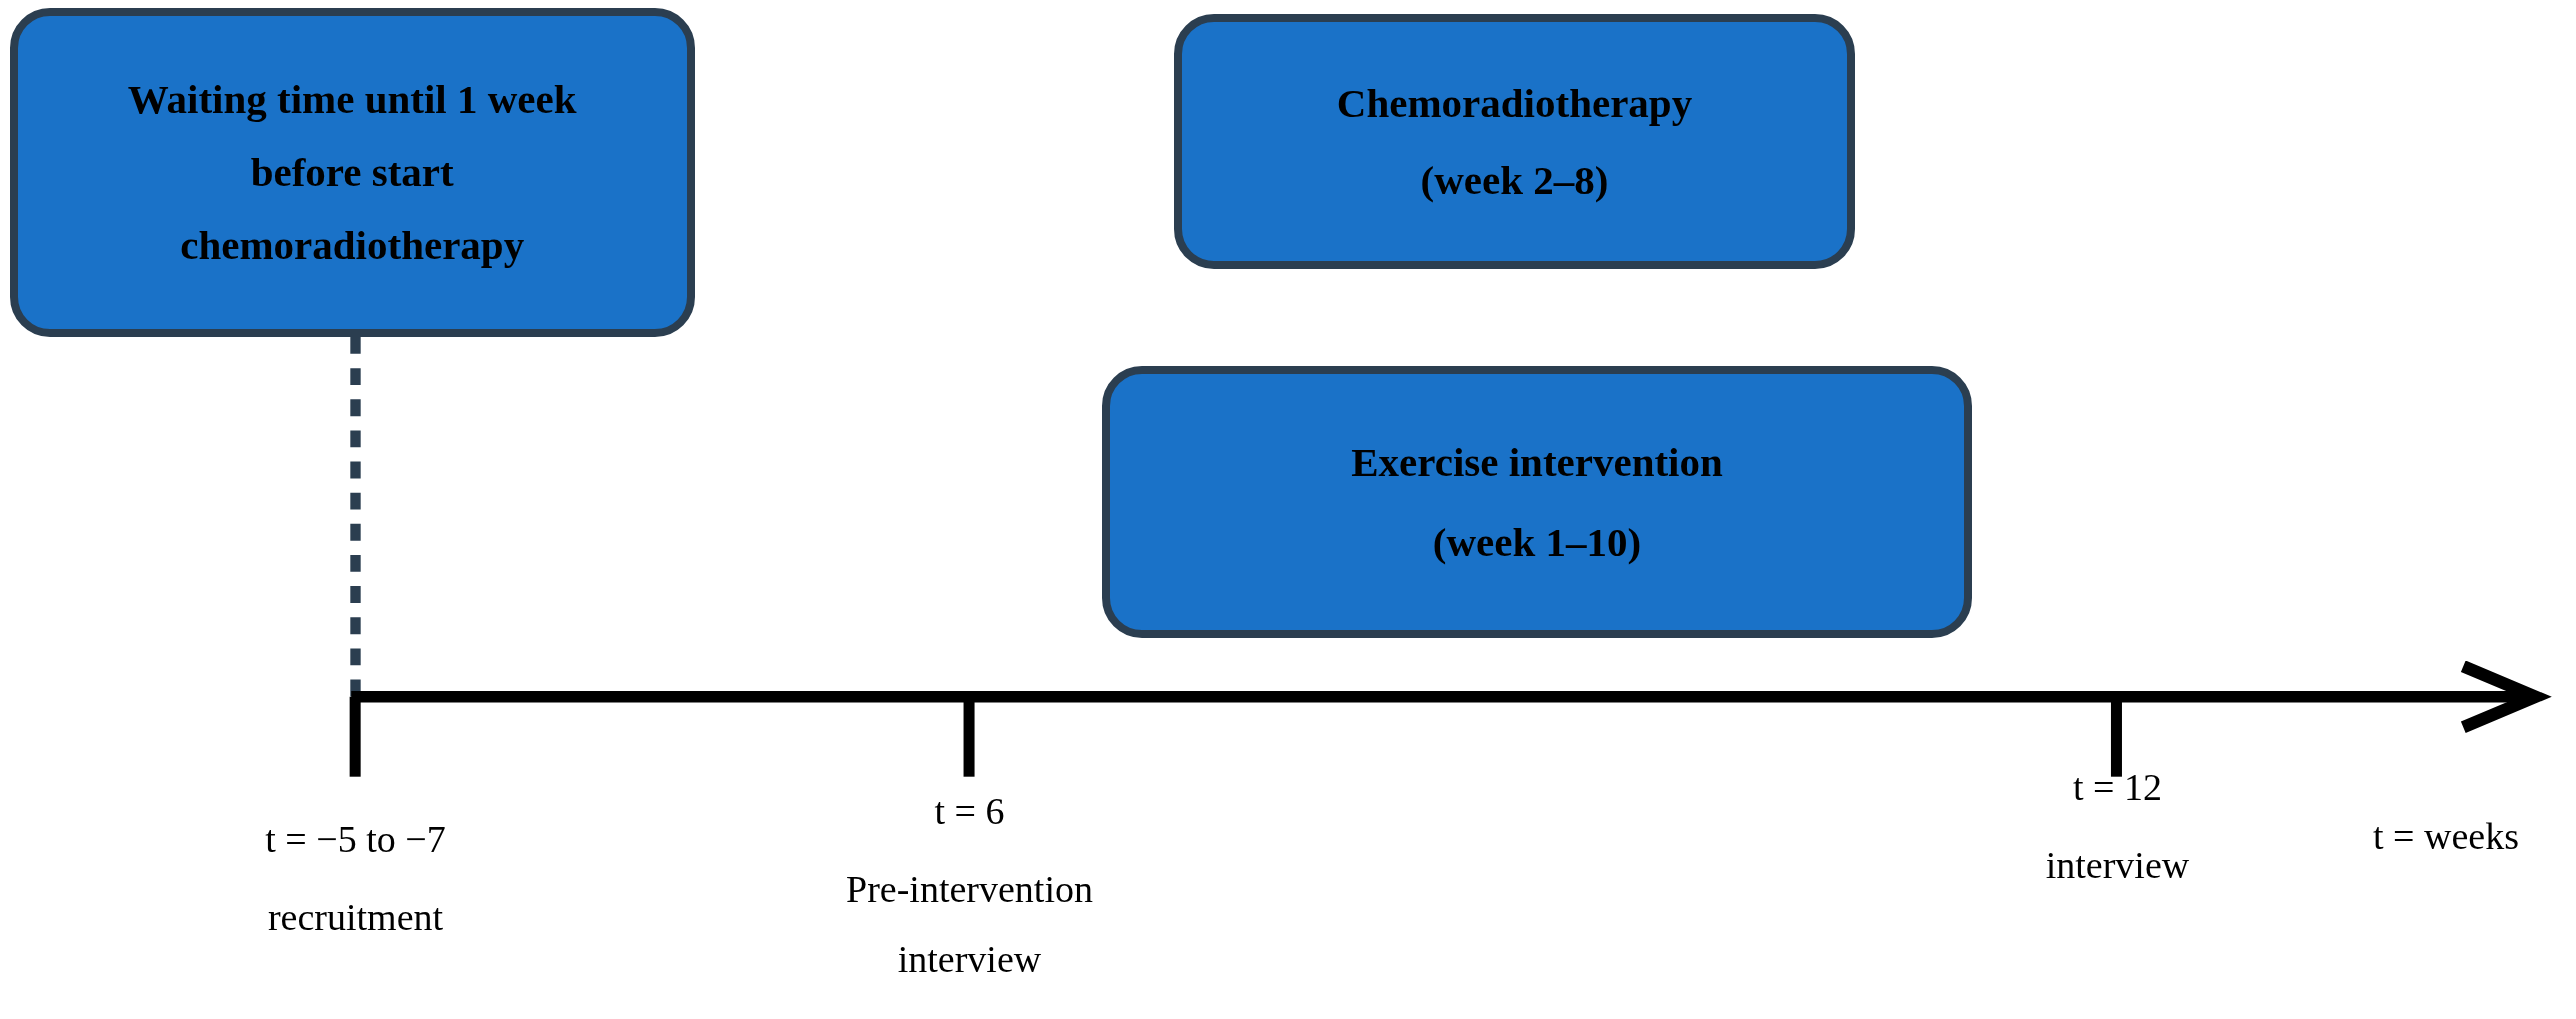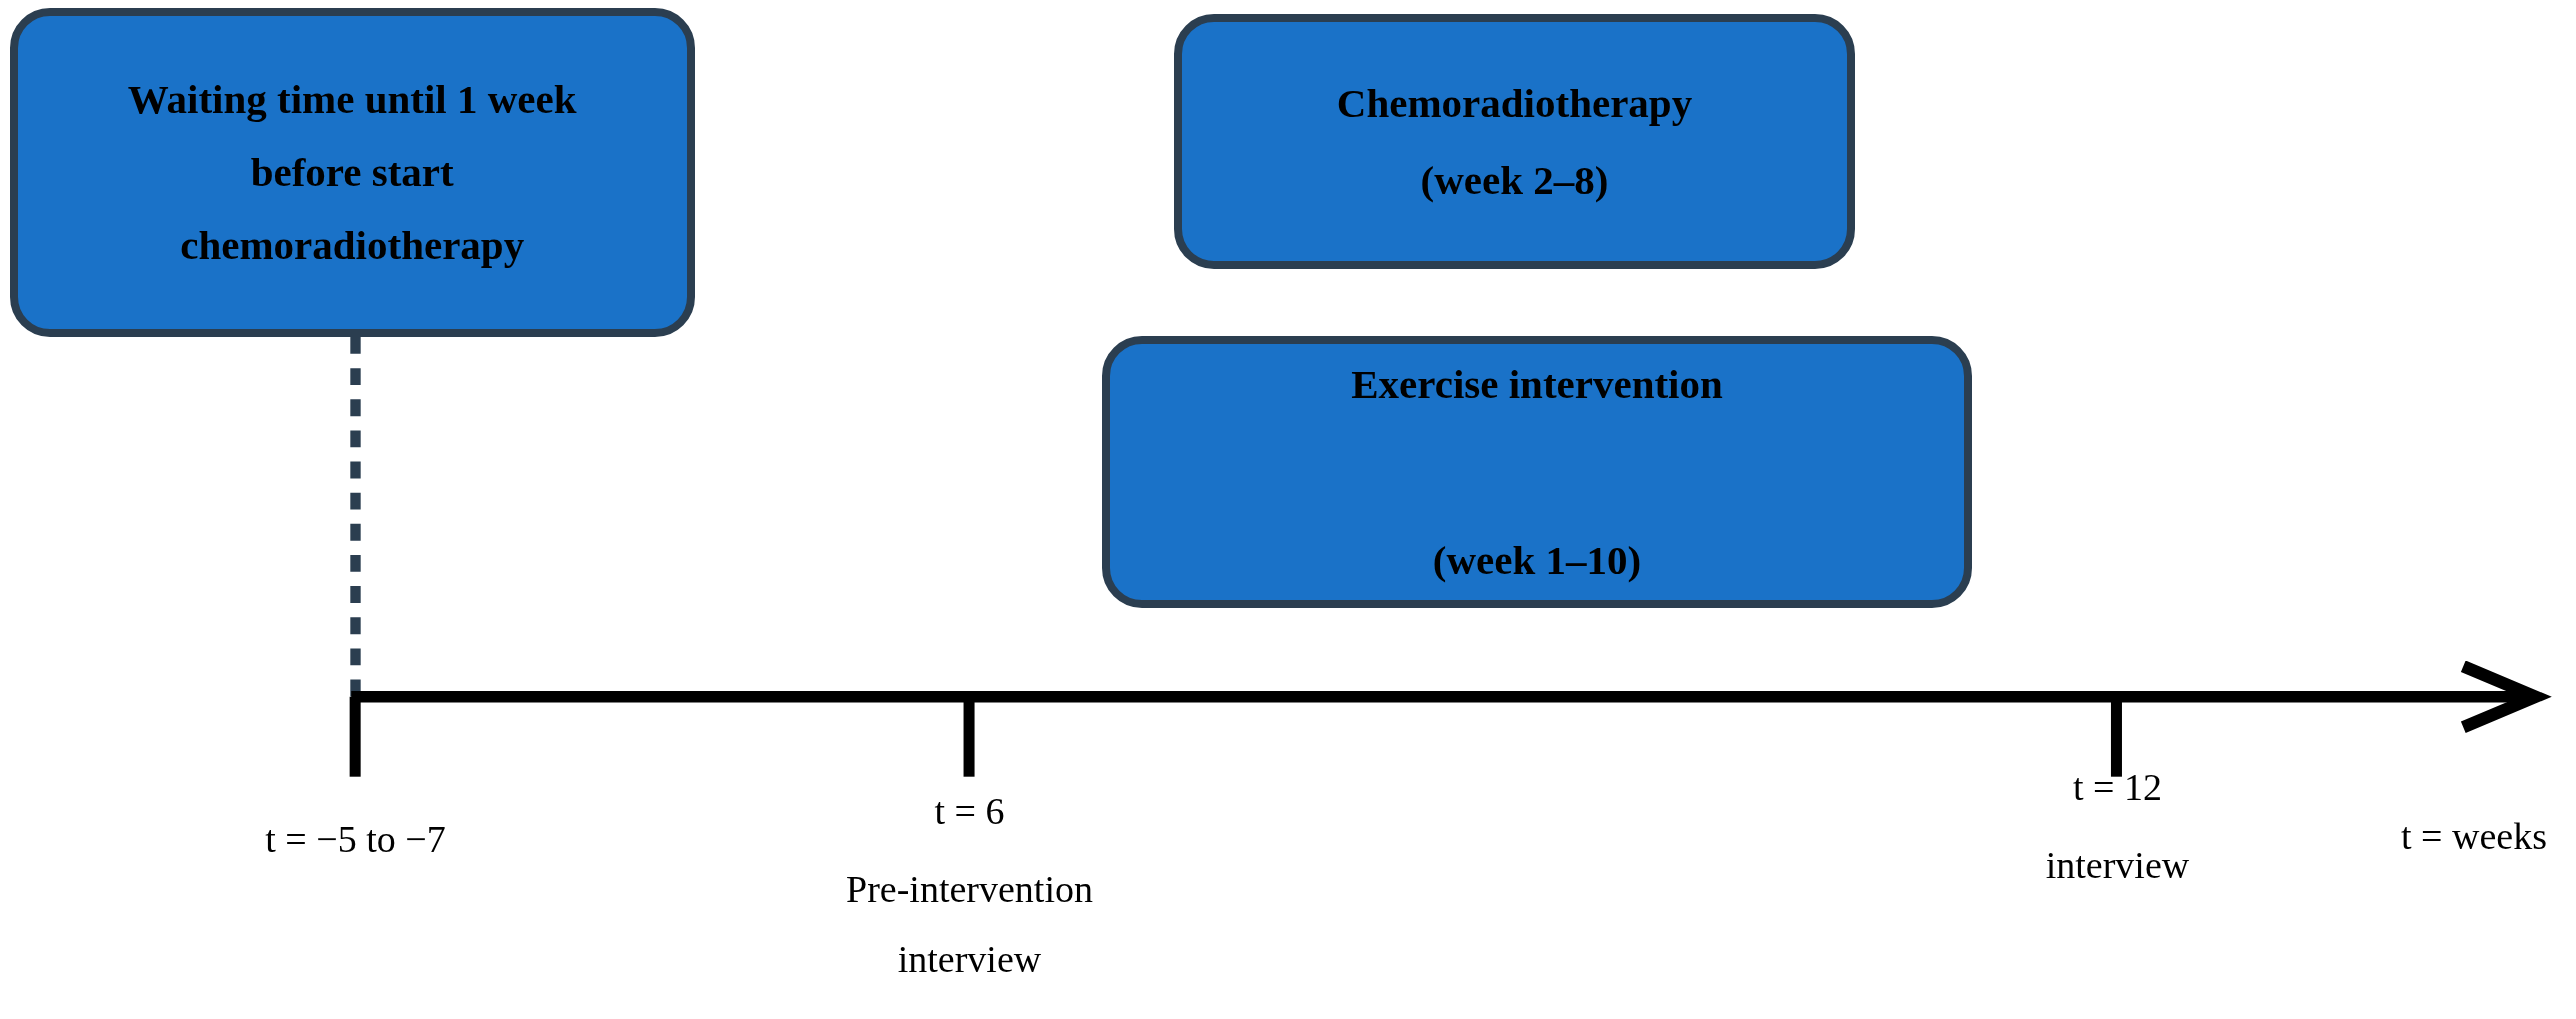--- a/index.html
+++ b/index.html
@@ -58,25 +58,24 @@
     left: 1174px;
     top: 14.3px;
     width: 681px;
     height: 255px;
     font-size: 41px;
   }
   #box-crt .line { margin: 18px 0; }
 
   #box-exercise {
     left: 1102px;
-    top: 336px;
+    top: 366px;
     width: 870px;
     height: 272px;
     font-size: 41px;
-    justify-content: space-between;
   }
   #box-exercise .line { margin: 19.5px 0; }
 
   
   #dashed-connector {
     position: absolute;
     left: 350px;
     top: 337px;
     width: 11px;
     height: 362px;
@@ -128,21 +127,20 @@
     width: 519px;
   }
 
   #axis-unit-label {
     position: absolute;
     left: 2373px;
     top: 814px;
     font-size: 38px;
     white-space: nowrap;
     color: #000000;
-    margin-left: 28px;
   }
 </style>
 </head>
 <body>
 
 <div id="stage">
 
   <div class="phase-box" id="box-waiting">
     <span class="line">Waiting time until 1 week</span>
     <span class="line">before start</span>
@@ -169,20 +167,21 @@
 
     <polyline points="3280,8 3392,55 3280,102" fill="none" stroke="#000000" stroke-width="19" stroke-linecap="butt" stroke-linejoin="miter"></polyline>
 
     <line x1="28" y1="55" x2="28" y2="178" stroke="#000000" stroke-width="17"></line>
     <line x1="975" y1="55" x2="975" y2="178" stroke="#000000" stroke-width="17"></line>
     <line x1="2745" y1="55" x2="2745" y2="178" stroke="#000000" stroke-width="17"></line>
   </svg>
 
   <div class="tick-label-group" id="label-recruitment">
     <span class="tvalue">t = −5 to −7</span>
+    <span class="desc-line">recruitment</span>
   </div>
 
   <div class="tick-label-group" id="label-pre">
     <span class="tvalue">t = 6</span>
     <span class="desc-line">Pre-intervention</span>
     <span class="desc-line">interview</span>
   </div>
 
   <div class="tick-label-group" id="label-post">
     <span class="tvalue">t = 12</span>

